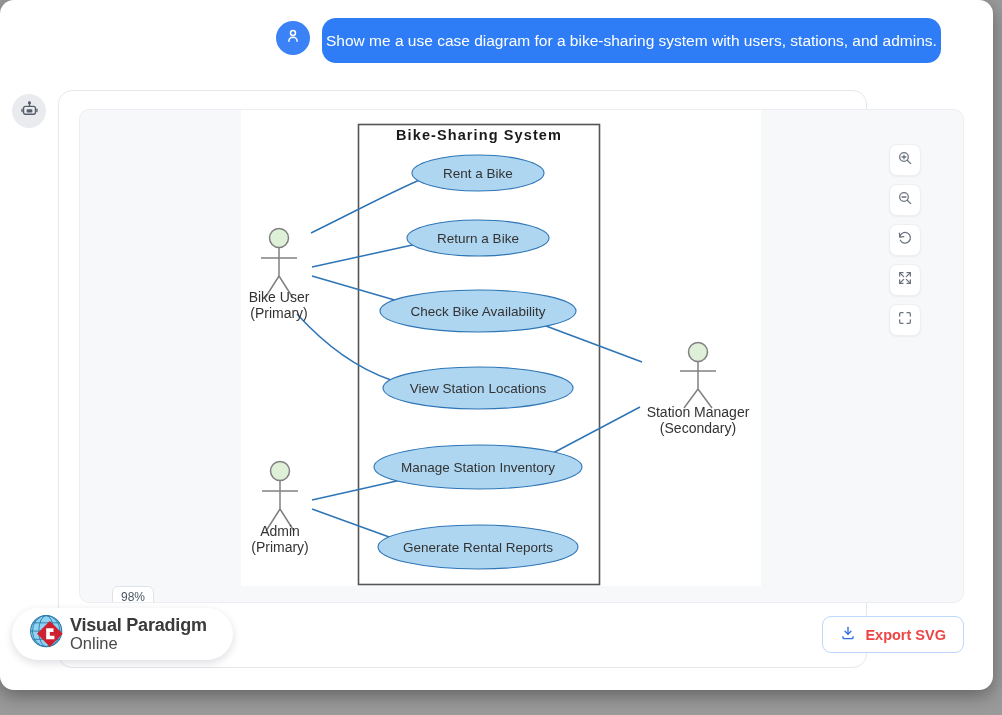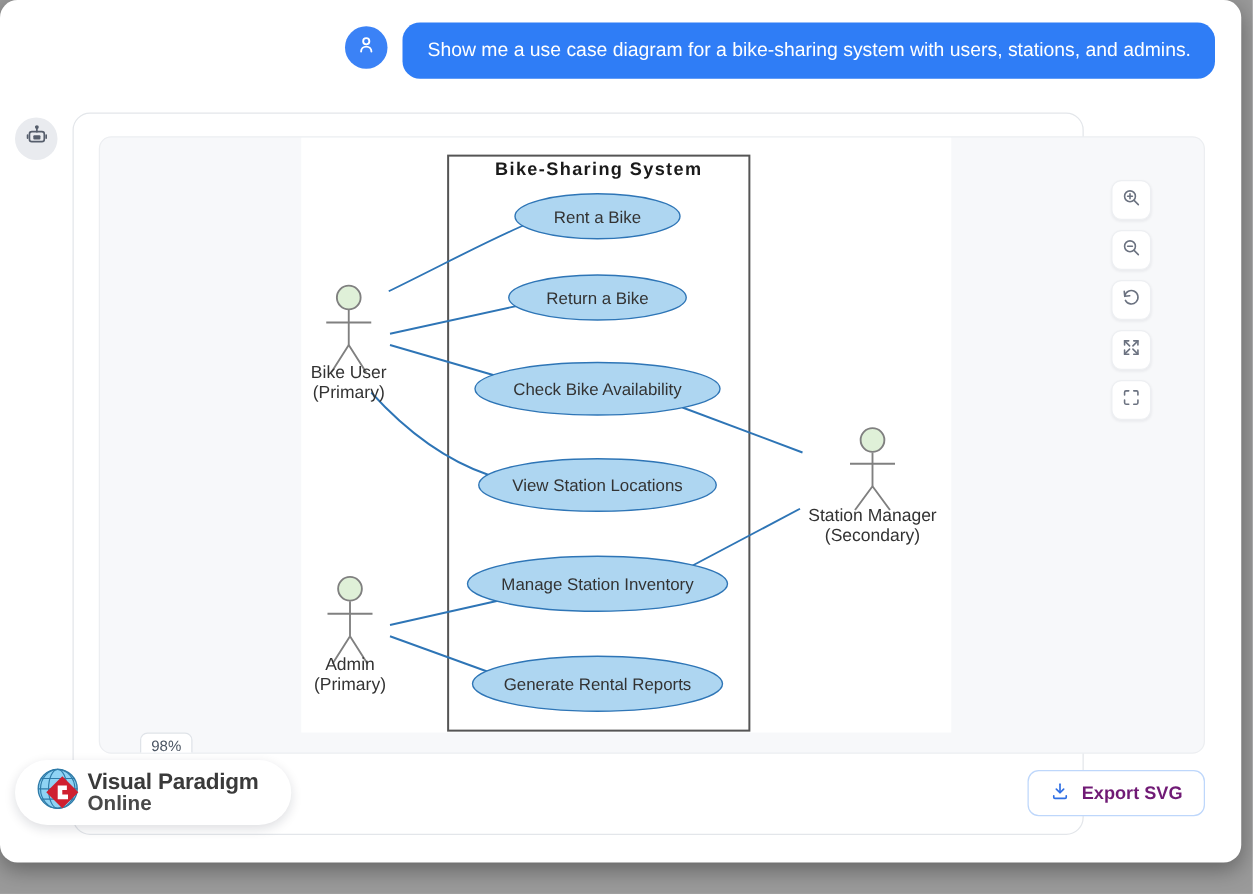--- a/index.html
+++ b/index.html
@@ -36,21 +36,21 @@
     background: #3b82f6;
     display: flex; align-items: center; justify-content: center;
     flex: 0 0 auto;
     margin-top: 3px;
   }
   #user-bubble {
     max-width: 650px;
     background: #2f7df6;
     color: #fff;
     border-radius: 14px;
-    padding: 13px 20px;
+    padding: 13px 4px;
     font-size: 15.5px;
     line-height: 1.25;
     white-space: nowrap;
   }
 
   
   .avatar-bot {
     position: absolute;
     left: 12px; top: 94px;
     width: 34px; height: 34px;
@@ -132,21 +132,21 @@
     gap: 13px;
     padding-right: 20px;
   }
   .act-btn {
     display: flex; align-items: center; gap: 9px;
     height: 37px;
     padding: 0 17px;
     background: #ffffff;
     border: 1px solid #bed7fb;
     border-radius: 9px;
-    color: #701a75;
+    color: #ef4444;
     font-size: 14.5px;
     font-weight: bold;
     cursor: pointer;
     white-space: nowrap;
   }
 
   
   #vp-logo {
     position: absolute;
     left: 12px; top: 608px;
@@ -156,21 +156,21 @@
     border-radius: 26px;
     padding: 0 26px 0 14px;
     box-shadow: 0 3px 9px rgba(16,24,40,.14);
   }
   .vp-text { line-height: 1.0; }
   .vp-line1 {
     font-size: 18px; font-weight: bold; color: #3a3a3a;
     letter-spacing: -.2px;
   }
   .vp-line2 {
-    font-size: 16.5px; color: #4a4a4a; margin-top: 1px; font-weight: bold;
+    font-size: 16.5px; color: #4a4a4a; margin-top: 1px;
   }
 </style>
 </head>
 <body>
 
 <div id="app-window">
 
   <div id="user-row">
     <div class="avatar-user">
       <span>

